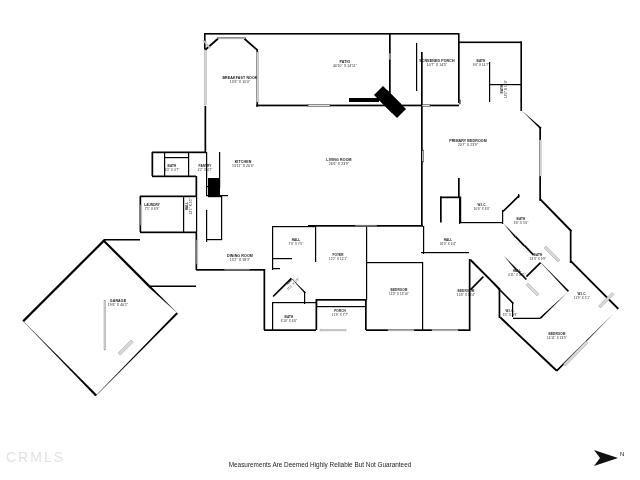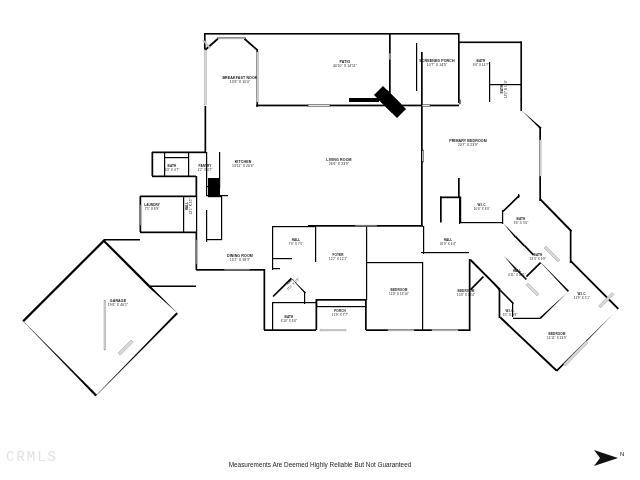--- a/index.html
+++ b/index.html
@@ -77,21 +77,21 @@
     color: #1b1b1b;
     white-space: nowrap;
   }
   #watermark {
     position: absolute;
     left: 6px;
     top: 449px;
     font-size: 14px;
     letter-spacing: 2px;
     color: #e2e2e2;
-    font-family: Liberation Mono, monospace;
+    font-family: Liberation Sans, sans-serif;
     user-select: none;
   }
   #north-indicator {
     position: absolute;
     left: 592px;
     top: 448px;
     width: 40px;
     height: 20px;
   }
   #north-indicator .n-letter {

